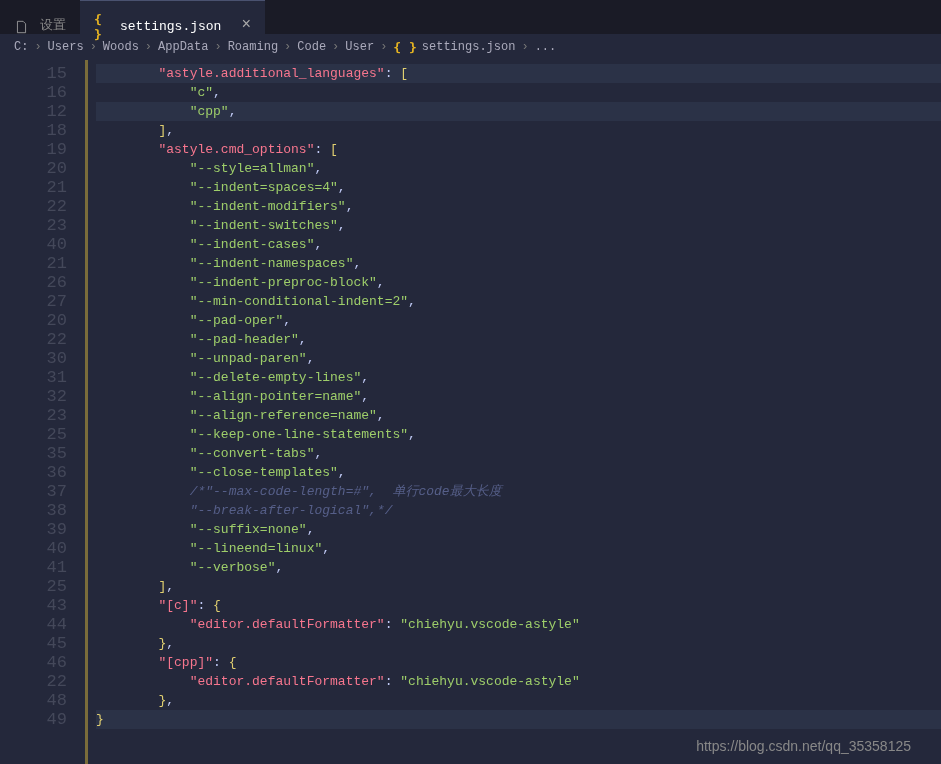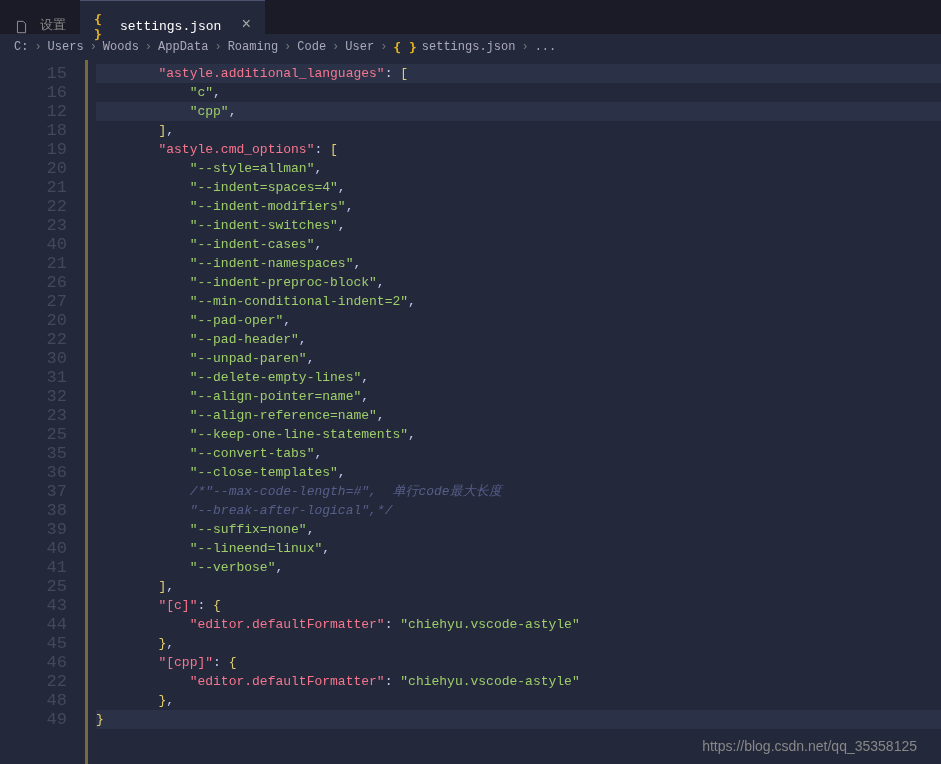--- a/index.html
+++ b/index.html
@@ -77,21 +77,21 @@
     }
     .line { height: 19px; line-height: 19px; white-space: pre; }
     .key { color: #f7768e; }
     .str { color: #9ece6a; }
     .punc { color: #c0caf5; }
     .brack { color: #e0cf70; }
     .cmt { color: #565f89; font-style: italic; }
     .highlight-line { background: #2b3247; }
     .watermark {
       position: absolute;
-      right: 24px;
+      right: 30px;
       bottom: 10px;
       color: #888;
       font-size: 14px;
       font-family: Arial, sans-serif;
     }
   </style>
 </head>
 <body>
 
 <div class="tabs">

